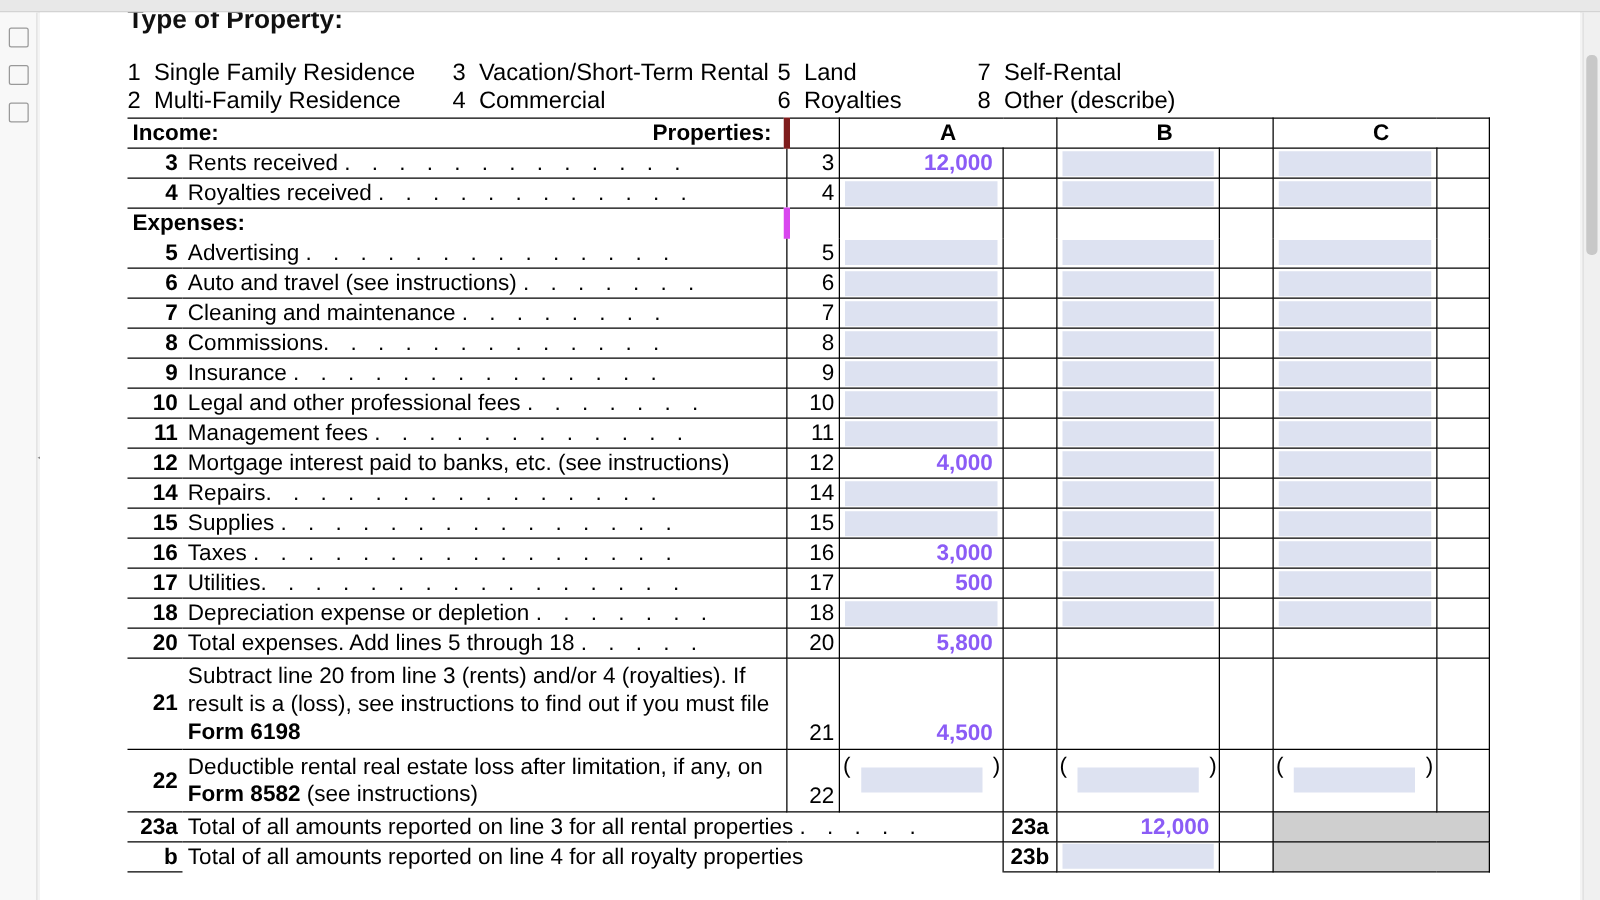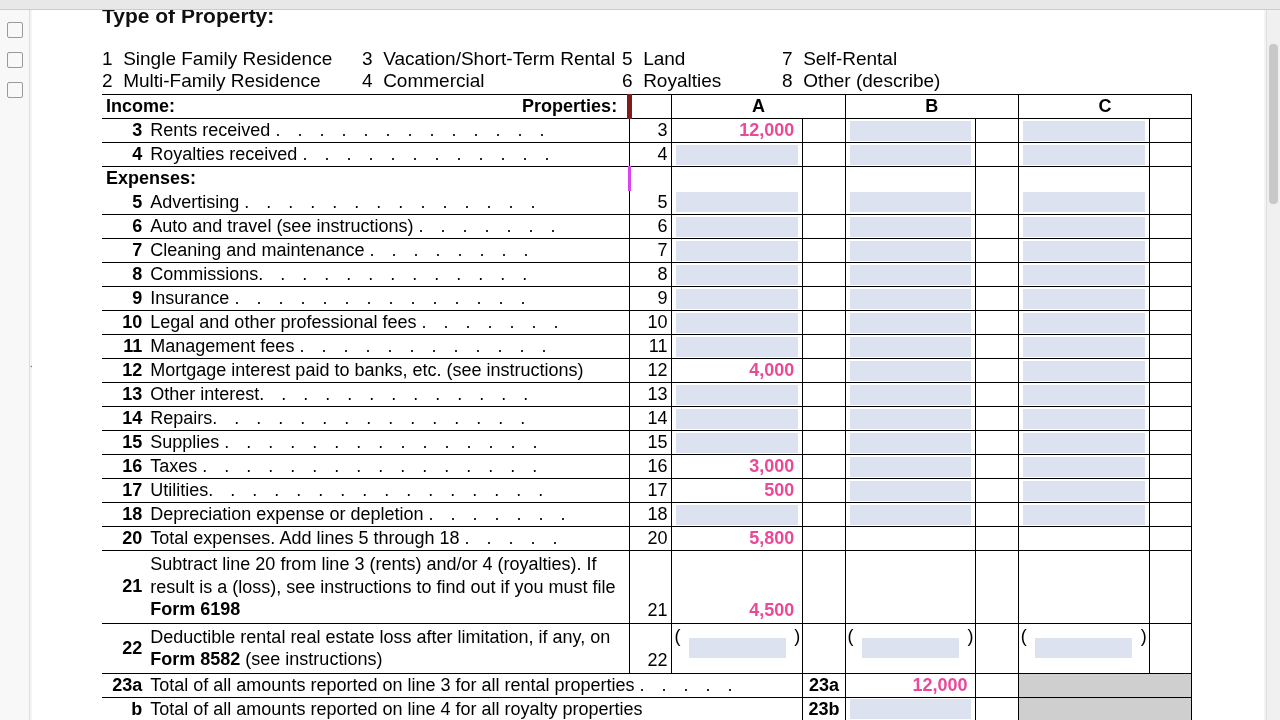--- a/index.html
+++ b/index.html
@@ -30,21 +30,21 @@
 
   .num { text-align: right; font-weight: bold; border-left: none !important; border-right: none !important; padding-right: 10px; }
   .num2 { text-align: right; font-weight: normal; background: #fff; border-right: 1px solid #000 !important; padding-right: 6px; }
   .label-cell { border-left: none !important; border-right: 1px solid #000 !important; white-space: nowrap; overflow: hidden; }
   .noleft { border-left: none !important; }
   .nobot { border-bottom: none !important; }
   .notop { border-top: none !important; }
   .h-income { font-weight: bold; font-size: 19px; }
   .col-head { text-align: center; font-weight: bold; font-size: 20px; }
   .field { background: #dde2f1; height: 20px; width: 100%; display: block; }
-  .val { color: #ec4899; font-weight: bold; text-align: right; display: block; padding-right: 4px; font-size: 18px; }
+  .val { color: #8b5cf6; font-weight: bold; text-align: right; display: block; padding-right: 4px; font-size: 18px; }
   .amt-cell { padding: 1px 2px; }
   .sub-cell { background: #fff; }
   .dots { letter-spacing: 6px; color: #000; }
   .dashfield { border: none; border-bottom: 1.5px dashed #666; background: #dde2f1; height: 18px; display: inline-block; width: 330px; vertical-align: middle; }
   .paren-cell { position: relative; padding: 0 8px; }
   .paren-cell::before { content: "("; position: absolute; left: 2px; top: 2px; }
   .paren-cell::after { content: ")"; position: absolute; right: 2px; top: 2px; }
   .greybox { background: #cfcfcf; }
   .wrap { white-space: normal; line-height: 1.25; }
   tr.tall td { height: auto; padding-top: 2px; padding-bottom: 2px; }
@@ -135,21 +135,21 @@
             <span class="field"></span>
           </td>
           <td class="sub-cell"></td>
       <td class="amt-cell">
             <span class="field"></span>
           </td>
           <td class="sub-cell"></td>
     </tr>
 
     <tr>
-      <td colspan="2" class="h-income noleft nobot" style="border-right:3px solid #d946ef;margin-top:20px;">Expenses:</td>
+      <td colspan="2" class="h-income noleft nobot" style="border-right:5px solid #d946ef;margin-top:20px;">Expenses:</td>
       <td class="num2 nobot"></td>
       <td class="nobot"></td>
           <td class="nobot"></td>
           <td class="nobot"></td>
           <td class="nobot"></td>
           <td class="nobot"></td>
           <td class="nobot"></td>
     </tr>
 
     <tr>
@@ -282,37 +282,20 @@
           <td class="amt-cell">
             <span class="field"></span>
           </td>
           <td></td>
           <td class="amt-cell">
             <span class="field"></span>
           </td>
           <td></td>
         </tr>
     <tr>
-          <td class="num noleft">13</td>
-          <td class="label-cell"><span>Other interest</span><span class="dots">. . . . . . . . . . . . .</span></td>
-          <td class="num2">13</td>
-          <td class="amt-cell">
-            <span class="field"></span>
-          </td>
-          <td></td>
-          <td class="amt-cell">
-            <span class="field"></span>
-          </td>
-          <td></td>
-          <td class="amt-cell">
-            <span class="field"></span>
-          </td>
-          <td></td>
-        </tr>
-    <tr>
           <td class="num noleft">14</td>
           <td class="label-cell"><span>Repairs</span><span class="dots">. . . . . . . . . . . . . . .</span></td>
           <td class="num2">14</td>
           <td class="amt-cell">
             <span class="field"></span>
           </td>
           <td></td>
           <td class="amt-cell">
             <span class="field"></span>
           </td>

